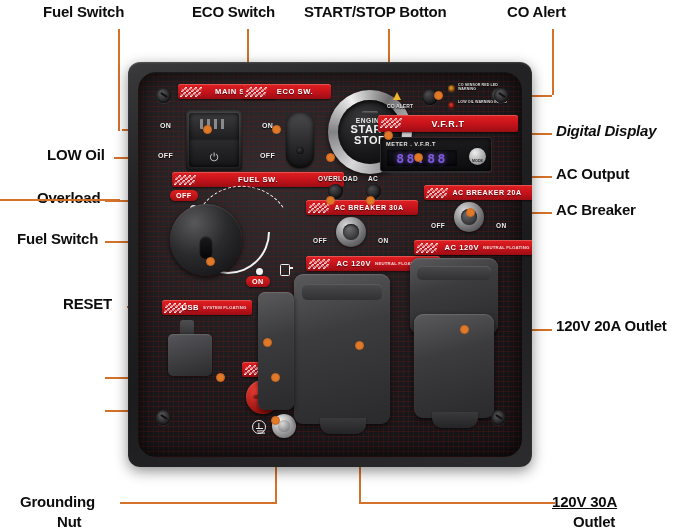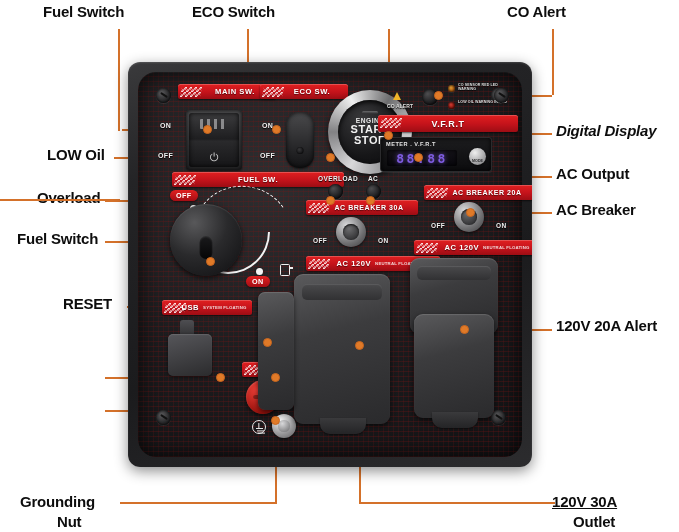--- a/index.html
+++ b/index.html
@@ -323,26 +323,27 @@
     border-bottom:8px solid #f0b429;
   }
 </style>
 </head>
 <body>
 
 <div id="stage">
 
   <div class="callout" style="left:43px; top:4px;">Fuel Switch</div>
   <div class="callout" style="left:192px; top:4px;">ECO Switch</div>
+  <div class="callout" style="left:304px; top:4px;">START/STOP Botton</div>
   <div class="callout" style="left:507px; top:4px;">CO Alert</div>
 
   <div class="callout" style="left:556px; top:123px;font-style:italic;">Digital Display</div>
   <div class="callout" style="left:556px; top:166px;">AC Output</div>
   <div class="callout" style="left:556px; top:202px;">AC Breaker</div>
-  <div class="callout" style="left:556px; top:318px;">120V 20A Alert</div>
+  <div class="callout" style="left:556px; top:318px;">120V 20A Outlet</div>
 
   <div class="callout" style="left:47px; top:147px;">LOW Oil</div>
   <div class="callout" style="left:37px; top:190px;">Overload</div>
   <div class="callout" style="left:17px; top:231px;">Fuel Switch</div>
   <div class="callout" style="left:63px; top:296px;">RESET</div>
 
   <div class="callout" style="left:20px; top:494px;">Grounding</div>
   <div class="callout" style="left:57px; top:514px;">Nut</div>
   <div class="callout" style="left:552px; top:494px;text-decoration:underline;">120V 30A</div>
   <div class="callout" style="left:573px; top:514px;">Outlet</div>
@@ -384,21 +385,21 @@
     <div class="band" style="left:50px; top:22px; width:98px;">
       <div class="checker"></div>
       <div class="btxt" style="margin-left:16px;">MAIN SW.</div>
     </div>
     <div class="plabel" style="left:32px; top:60px;">ON</div>
     <div class="plabel" style="left:30px; top:90px;">OFF</div>
     <div class="rocker-frame" style="left:58px; top:48px; width:56px; height:60px;">
       <div class="rocker-body"></div>
     </div>
 
-    <div class="band" style="left:132px; top:22px; width:88px;">
+    <div class="band" style="left:115px; top:22px; width:88px;">
       <div class="checker"></div>
       <div class="btxt" style="margin-left:16px;">ECO SW.</div>
     </div>
     <div class="plabel" style="left:134px; top:60px;">ON</div>
     <div class="plabel" style="left:132px; top:90px;">OFF</div>
     <div class="toggle" style="left:158px; top:50px; width:28px; height:56px;"></div>
 
     <div class="start-btn" style="left:200px; top:28px; width:84px; height:84px;">
       <div class="start-core">
         <div class="bar"></div>

